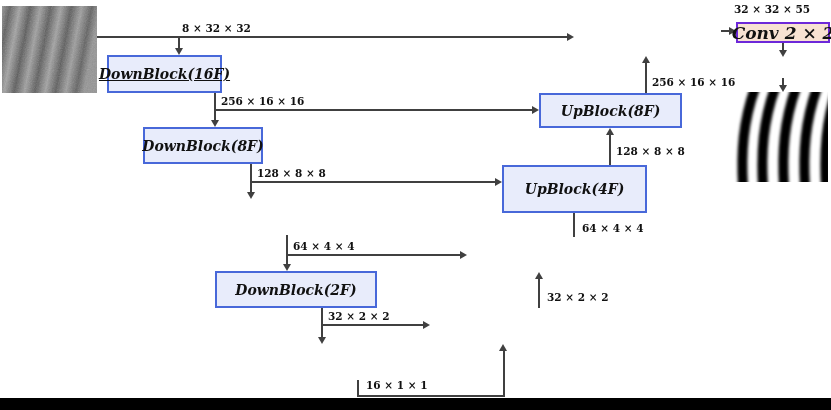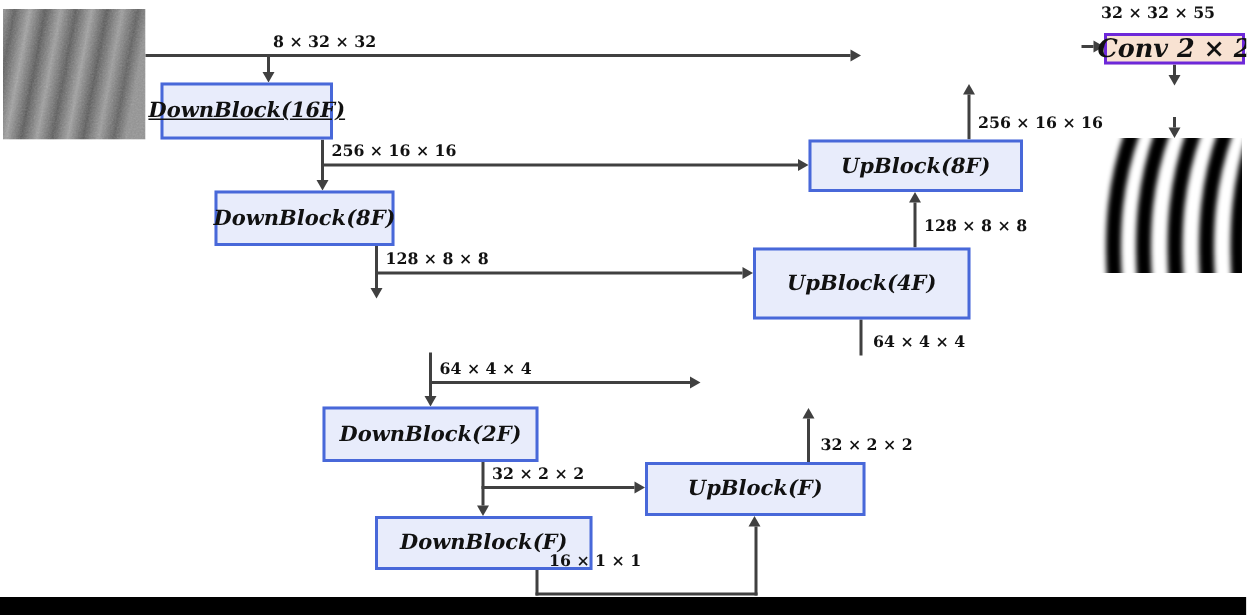--- a/index.html
+++ b/index.html
@@ -107,35 +107,33 @@
   <div class="arr u" style="left:535px;top:272px;"></div>
   <div class="arr u" style="left:570px;top:201px;"></div>
   <div class="arr u" style="left:606px;top:128px;"></div>
   <div class="arr u" style="left:642px;top:56px;"></div>
   <div class="arr r" style="left:729px;top:27px;"></div>
   <div class="arr d" style="left:779px;top:50px;"></div>
   <div class="arr d" style="left:779px;top:85px;"></div>
 
   <div class="box" style="left:107px;top:55px;width:115px;height:38px;text-decoration:underline;">DownBlock(16F)</div>
   <div class="box" style="left:143px;top:127px;width:120px;height:37px;">DownBlock(8F)</div>
-  <div class="box" style="left:215px;top:271px;width:144px;height:37px;">DownBlock(2F)</div>
-  <div class="box" style="left:250px;top:344px;width:145px;height:36px;">DownBlock(F)</div>
+  <div class="box" style="left:215px;top:271px;width:162px;height:37px;">DownBlock(2F)</div>
 
-  <div class="box" style="left:430px;top:308px;width:147px;height:36px;">UpBlock(F)</div>
   <div class="box" style="left:502px;top:165px;width:145px;height:48px;">UpBlock(4F)</div>
   <div class="box" style="left:539px;top:93px;width:143px;height:35px;">UpBlock(8F)</div>
 
   <div class="box conv" style="left:736px;top:22px;width:94px;height:21px;">Conv 2 × 2</div>
 
   <div class="dim" style="left:182px;top:22px;">8 × 32 × 32</div>
   <div class="dim" style="left:221px;top:95px;">256 × 16 × 16</div>
   <div class="dim" style="left:257px;top:167px;">128 × 8 × 8</div>
   <div class="dim" style="left:293px;top:240px;">64 × 4 × 4</div>
   <div class="dim" style="left:328px;top:310px;">32 × 2 × 2</div>
-  <div class="dim" style="left:366px;top:368px;">16 × 1 × 1</div>
+  <div class="dim" style="left:366px;top:379px;">16 × 1 × 1</div>
   <div class="dim" style="left:547px;top:291px;">32 × 2 × 2</div>
   <div class="dim" style="left:582px;top:222px;">64 × 4 × 4</div>
   <div class="dim" style="left:616px;top:145px;">128 × 8 × 8</div>
   <div class="dim" style="left:652px;top:76px;">256 × 16 × 16</div>
   <div class="dim" style="left:734px;top:3px;">32 × 32 × 55</div>
 
   <div id="bottom-bar" style="top:398px;"></div>
 
 </div>
 

